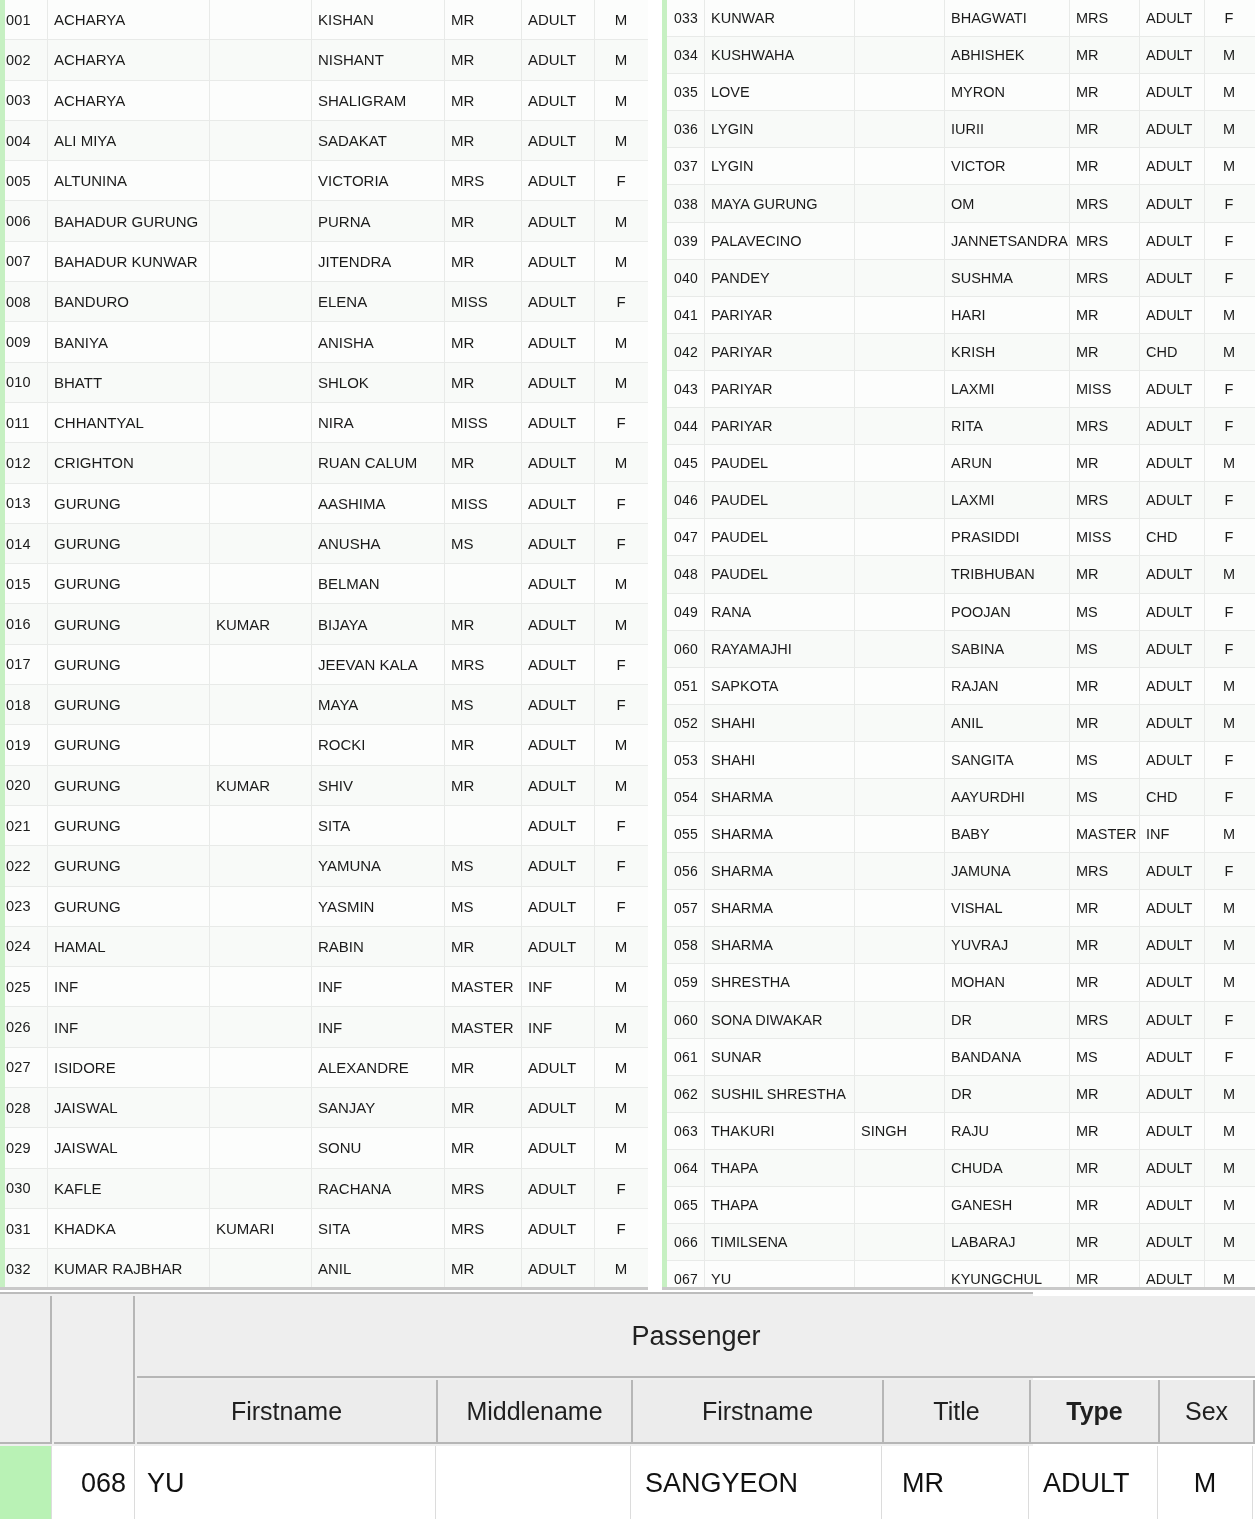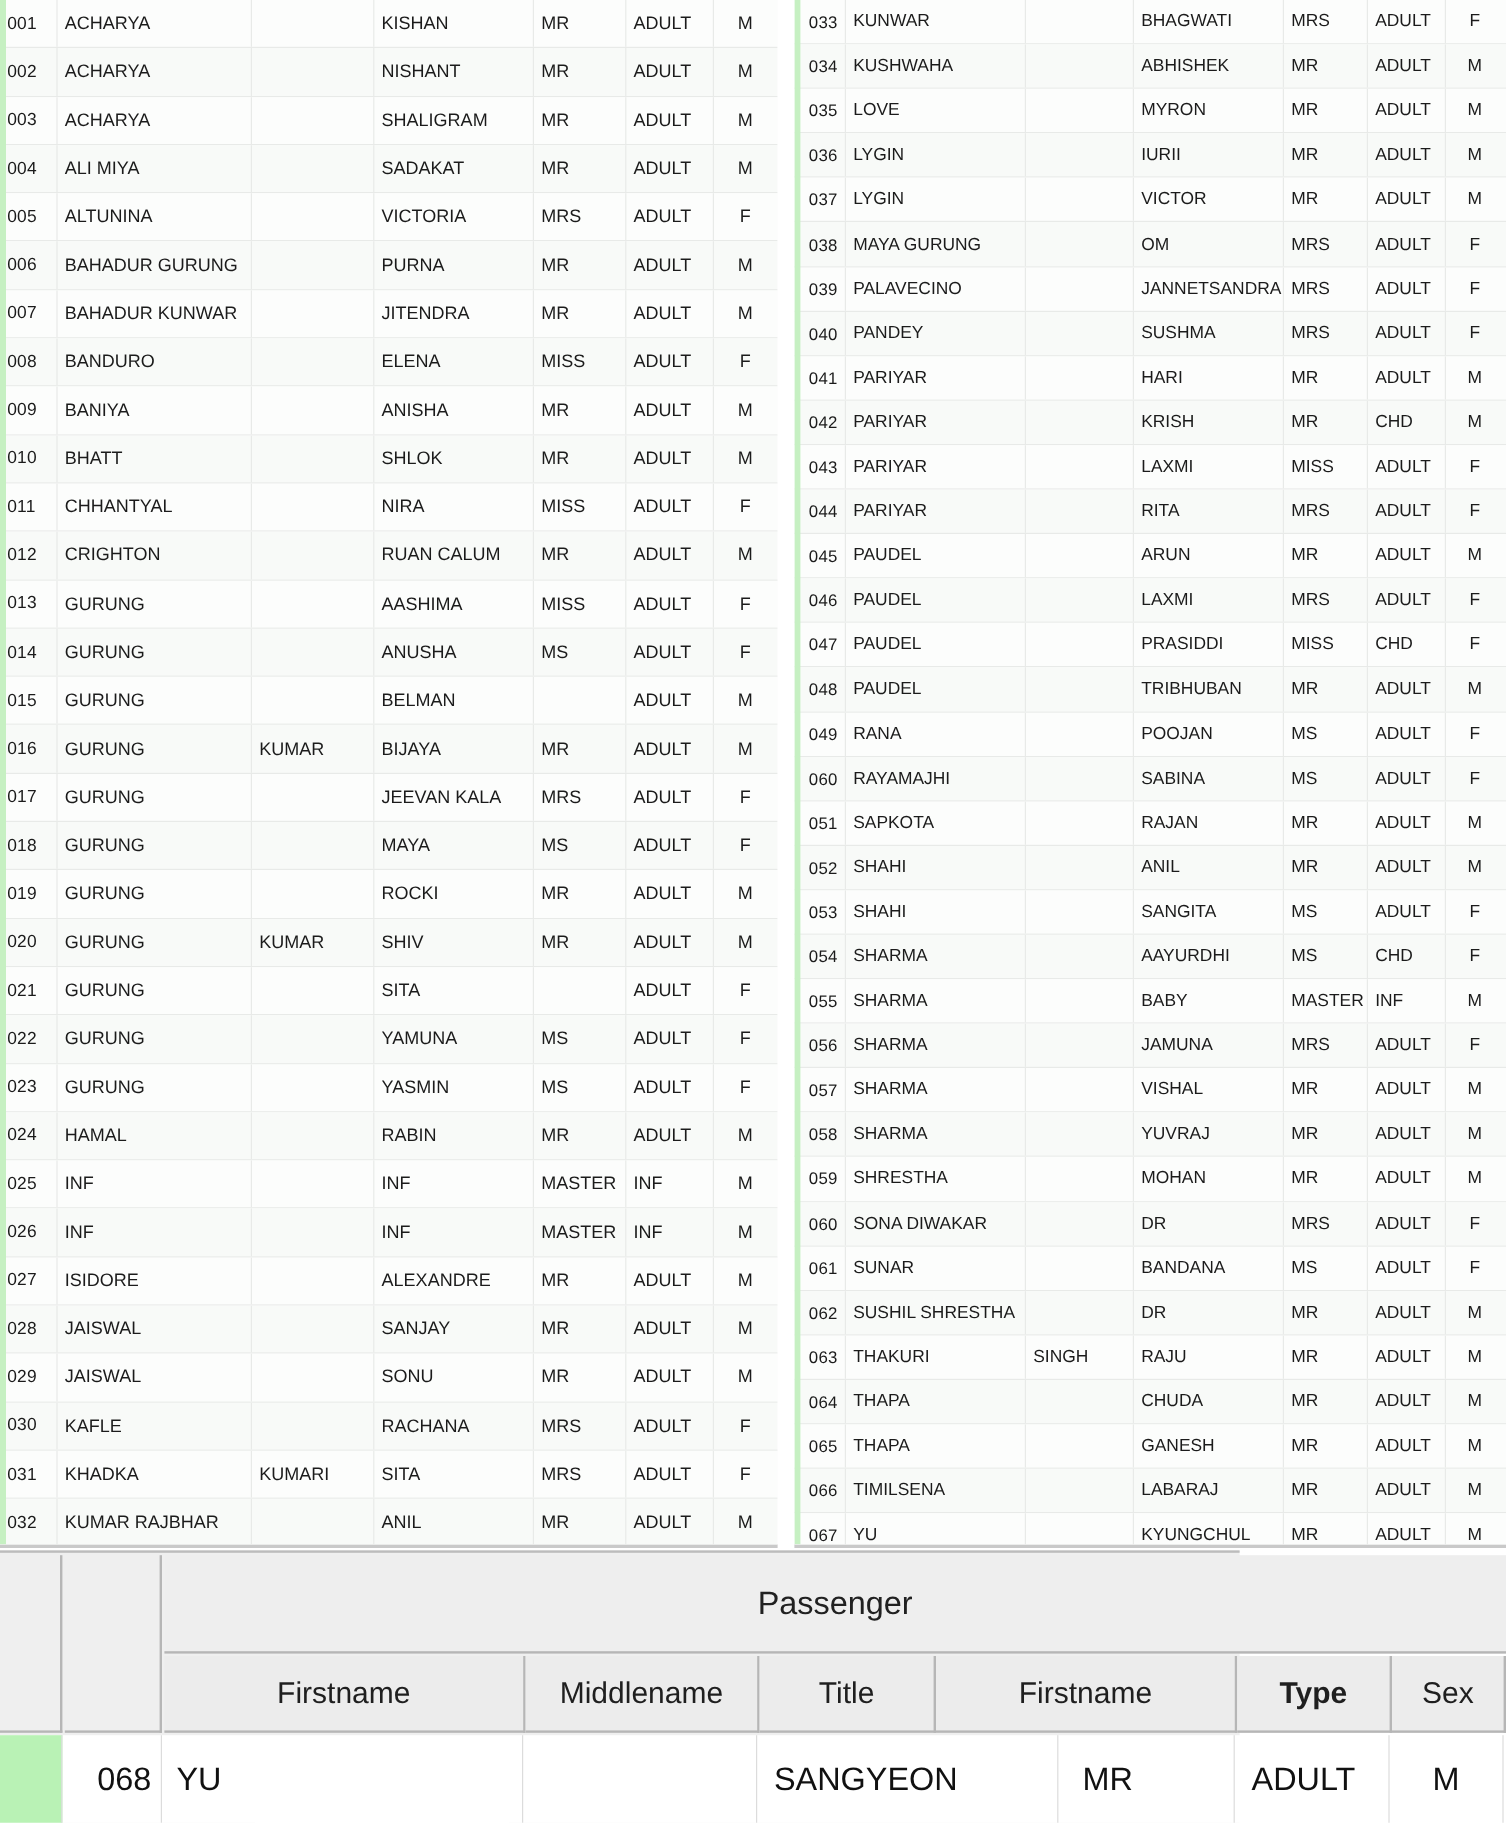--- a/index.html
+++ b/index.html
@@ -790,22 +790,22 @@
 
     <div class="dt-head-row">
       <div class="corner-a"></div>
       <div class="corner-b"></div>
 
       <div class="group-head">Passenger</div>
 
       <div class="sub-head">
         <div class="hcell h-ln">Firstname</div>
         <div class="hcell h-mn">Middlename</div>
+        <div class="hcell h-fn">Firstname</div>
         <div class="hcell h-ti">Title</div>
-        <div class="hcell h-fn">Firstname</div>
         <div class="hcell h-ty">Type</div>
         <div class="hcell h-sx">Sex</div>
       </div>
     </div>
 
     <div class="dt-data-row">
       <div class="dcell d-green"></div>
       <div class="dcell d-id">068</div>
       <div class="dcell d-ln">YU</div>
       <div class="dcell d-mn"></div>

